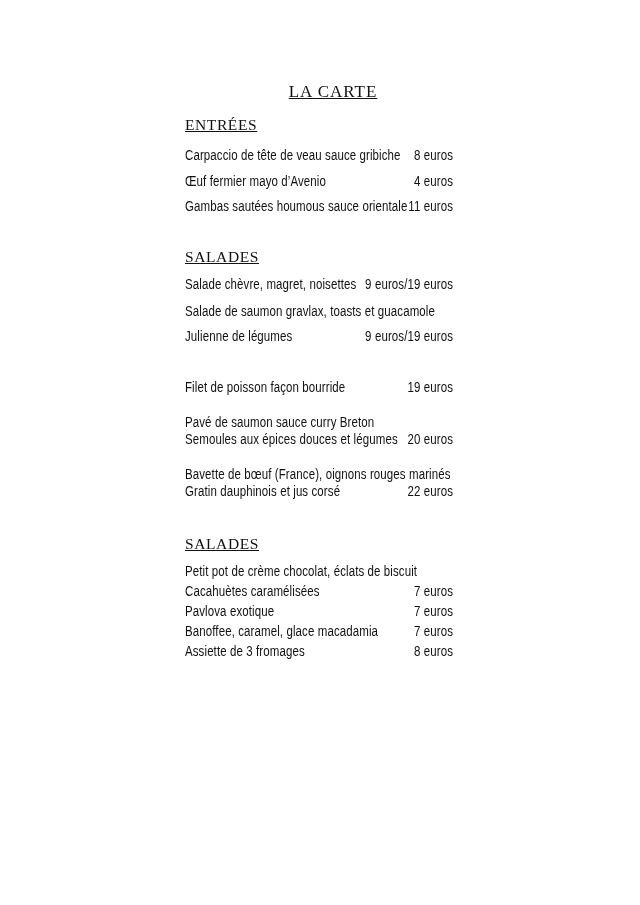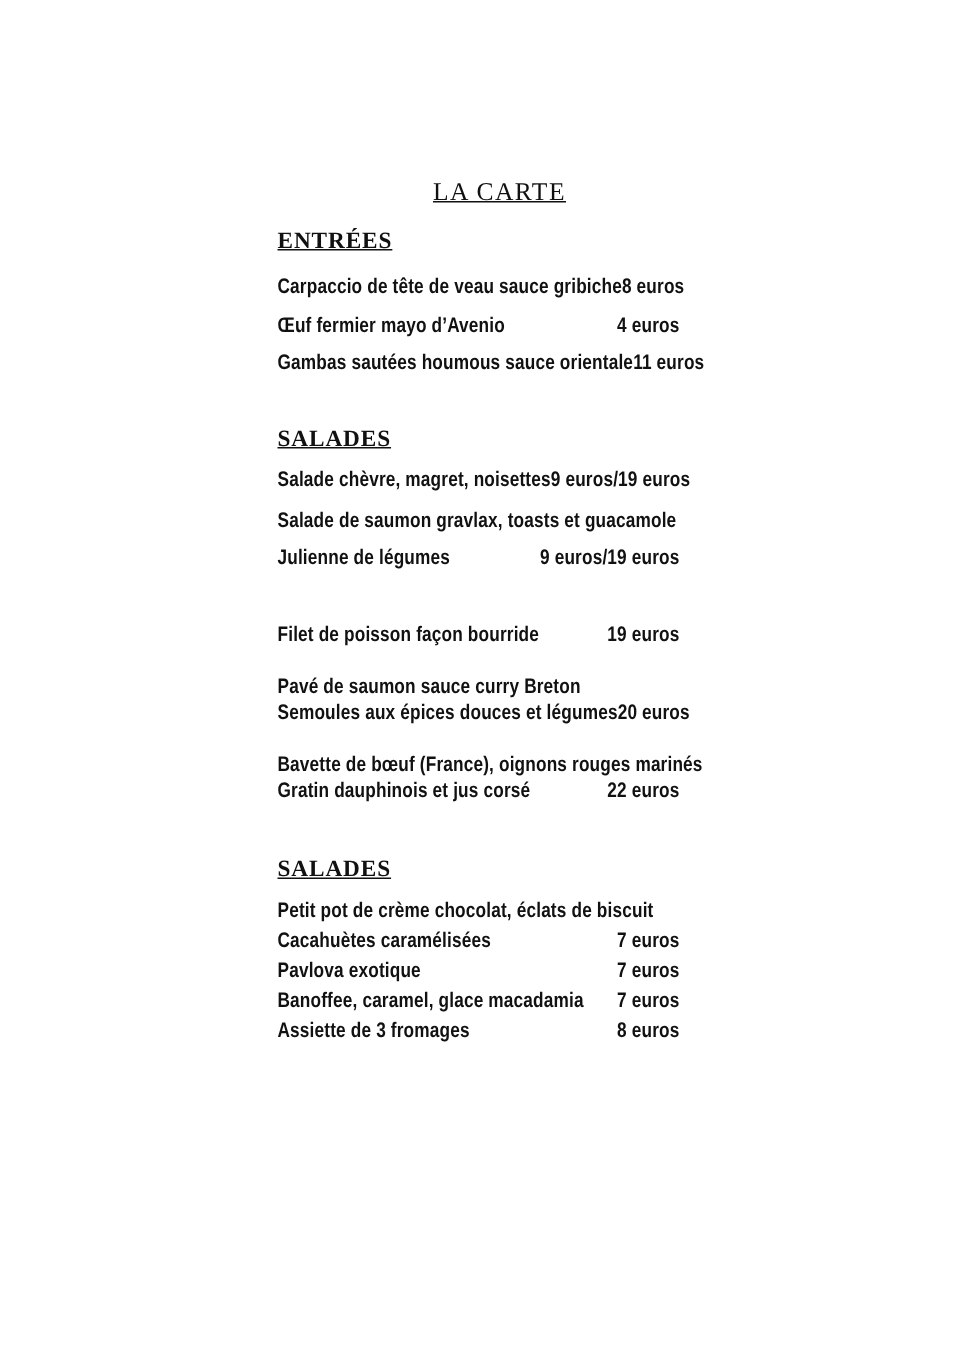--- a/index.html
+++ b/index.html
@@ -18,36 +18,35 @@
   .page {
     position: absolute;
     left: 0; top: 0;
     width: 640px;
     height: 905px;
     background: #ffffff;
   }
   .menu {
     position: absolute;
     left: 185px;
-    top: 118px;
+    top: 82px;
     width: 268px;
   }
   .doc-title {
     font-family: "Liberation Serif", serif;
     font-size: 17px;
     letter-spacing: 1px;
     text-align: center;
     text-decoration: underline;
     font-variant: small-caps;
     margin: 0 0 14px 0;
     padding-left: 28px;
   }
   .section {
     margin-bottom: 6px;
-    font-weight: bold;
   }
   .section-title {
     font-family: "Liberation Serif", serif;
     font-size: 15.5px;
     letter-spacing: 0.6px;
     text-decoration: underline;
     font-variant: small-caps;
     margin: 0 0 10px 0;
   }
   .section.entrees .section-title { margin-bottom: 13px; }

